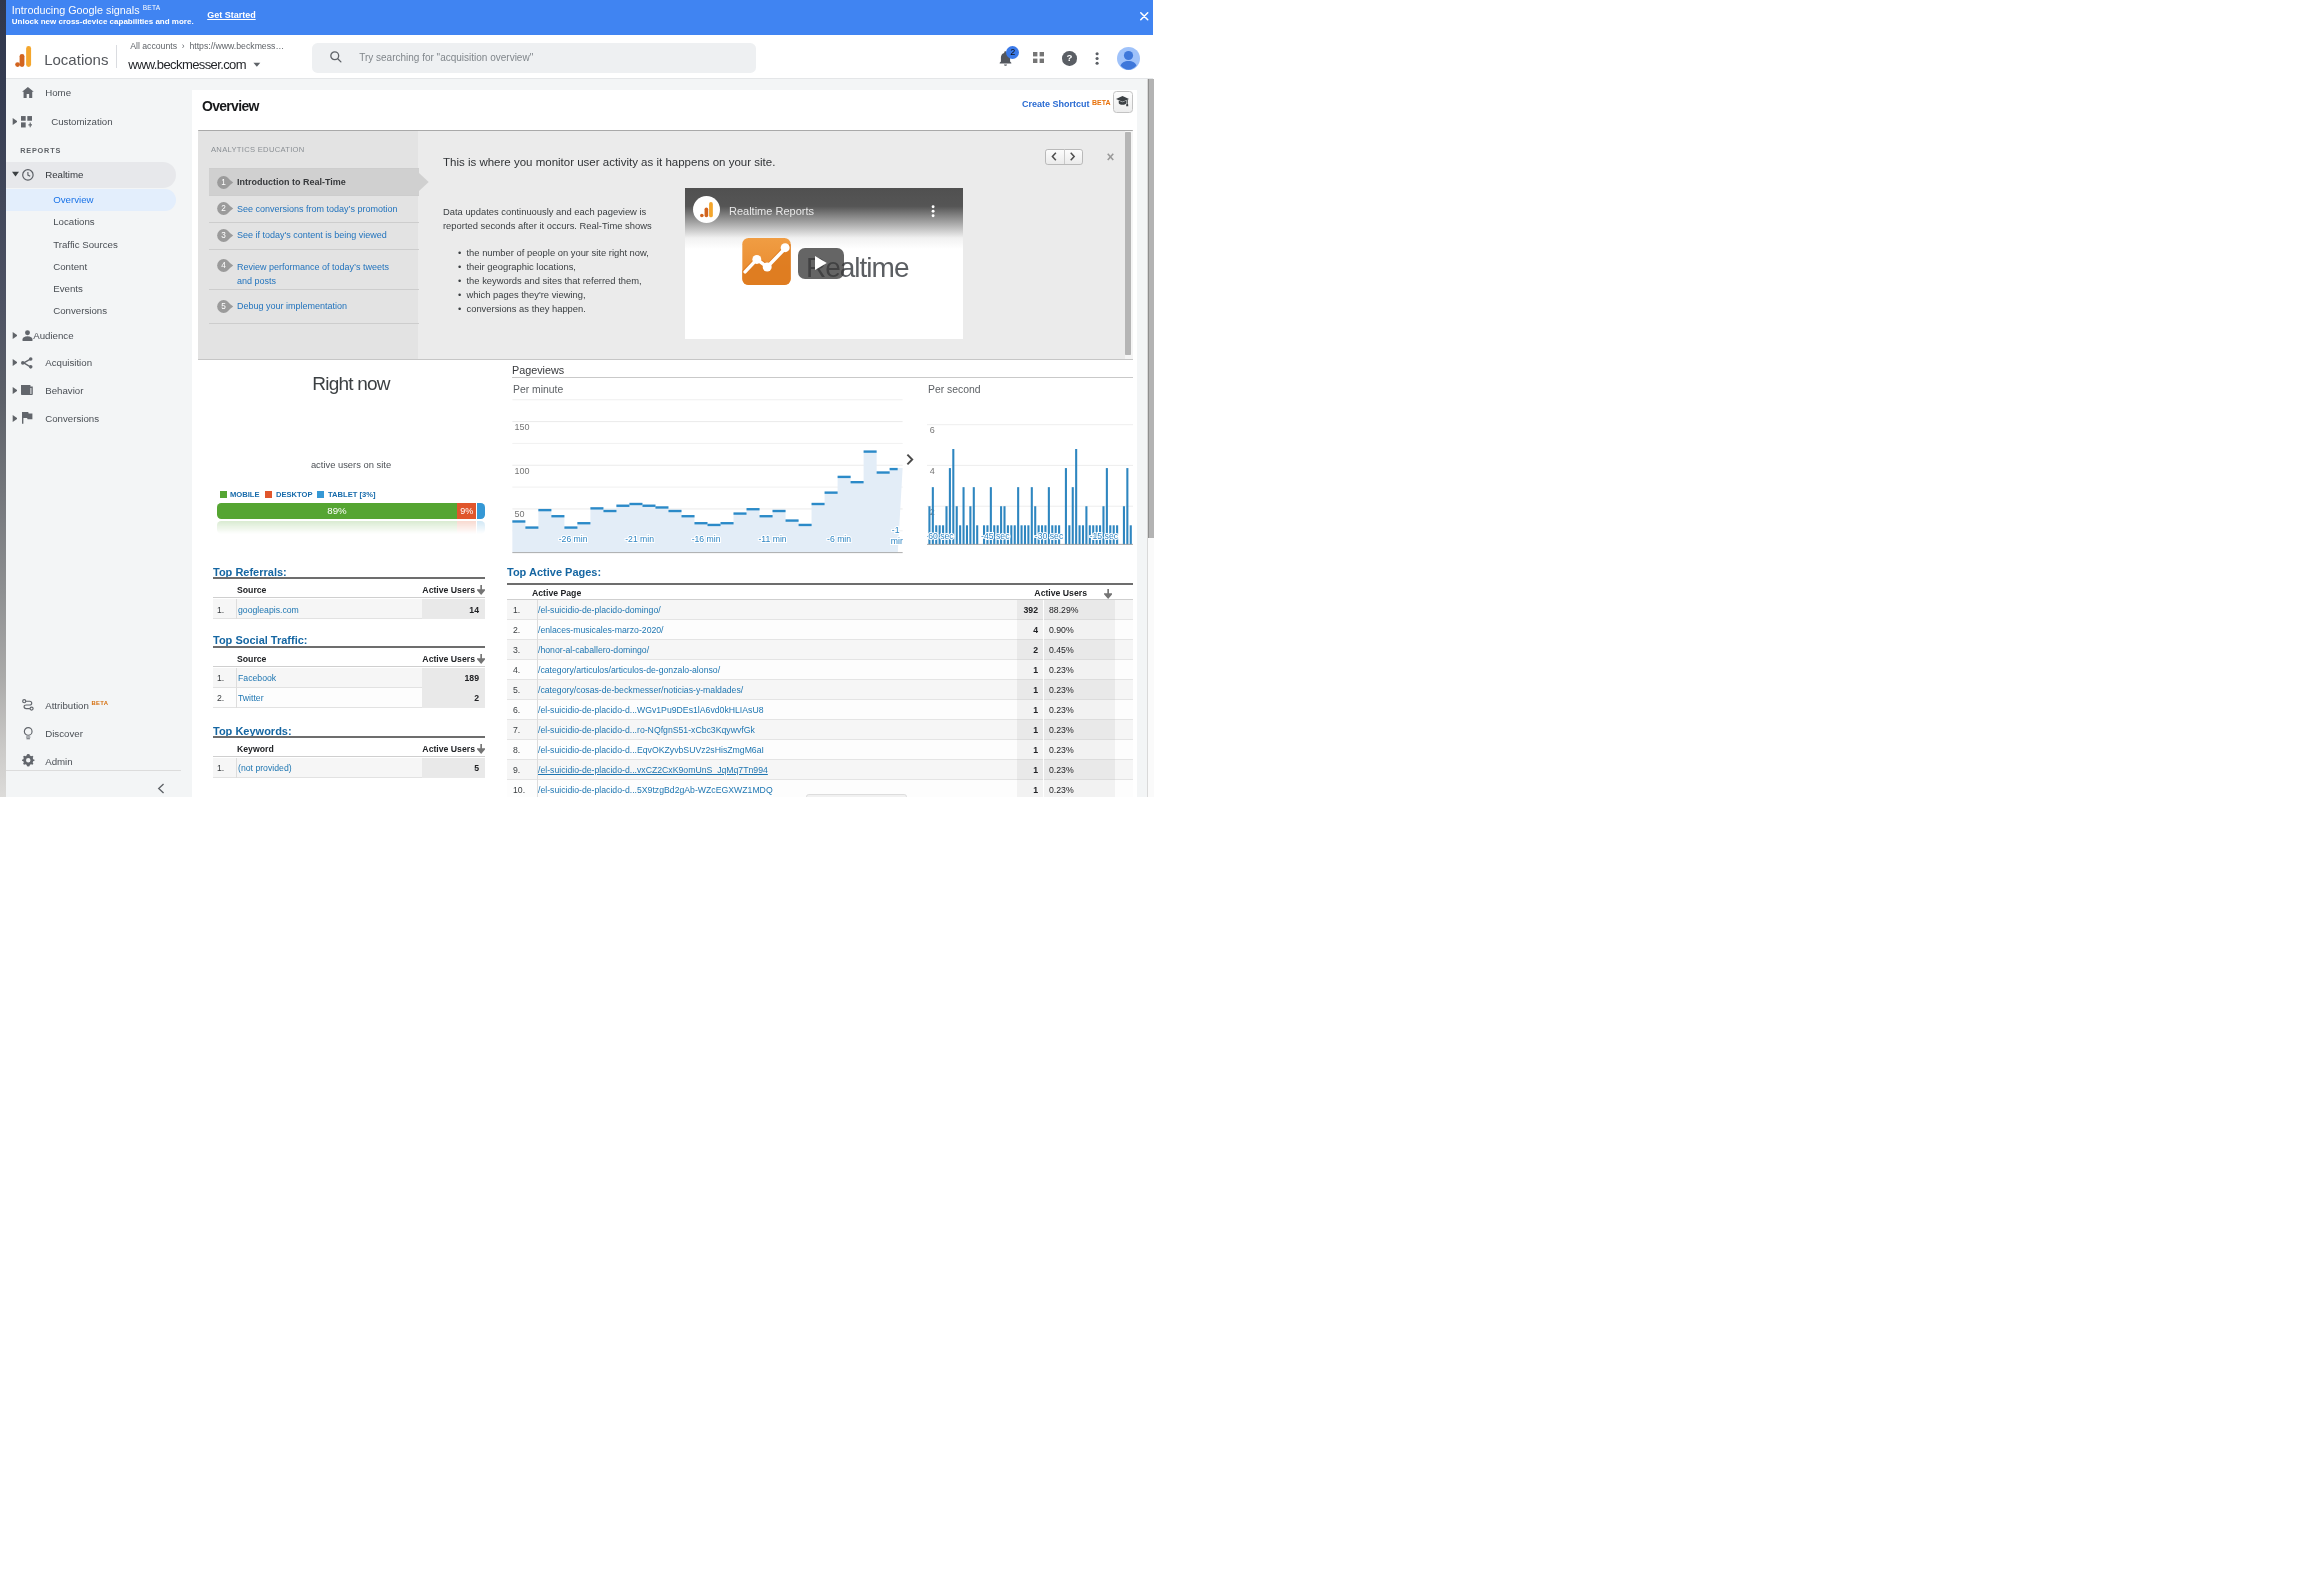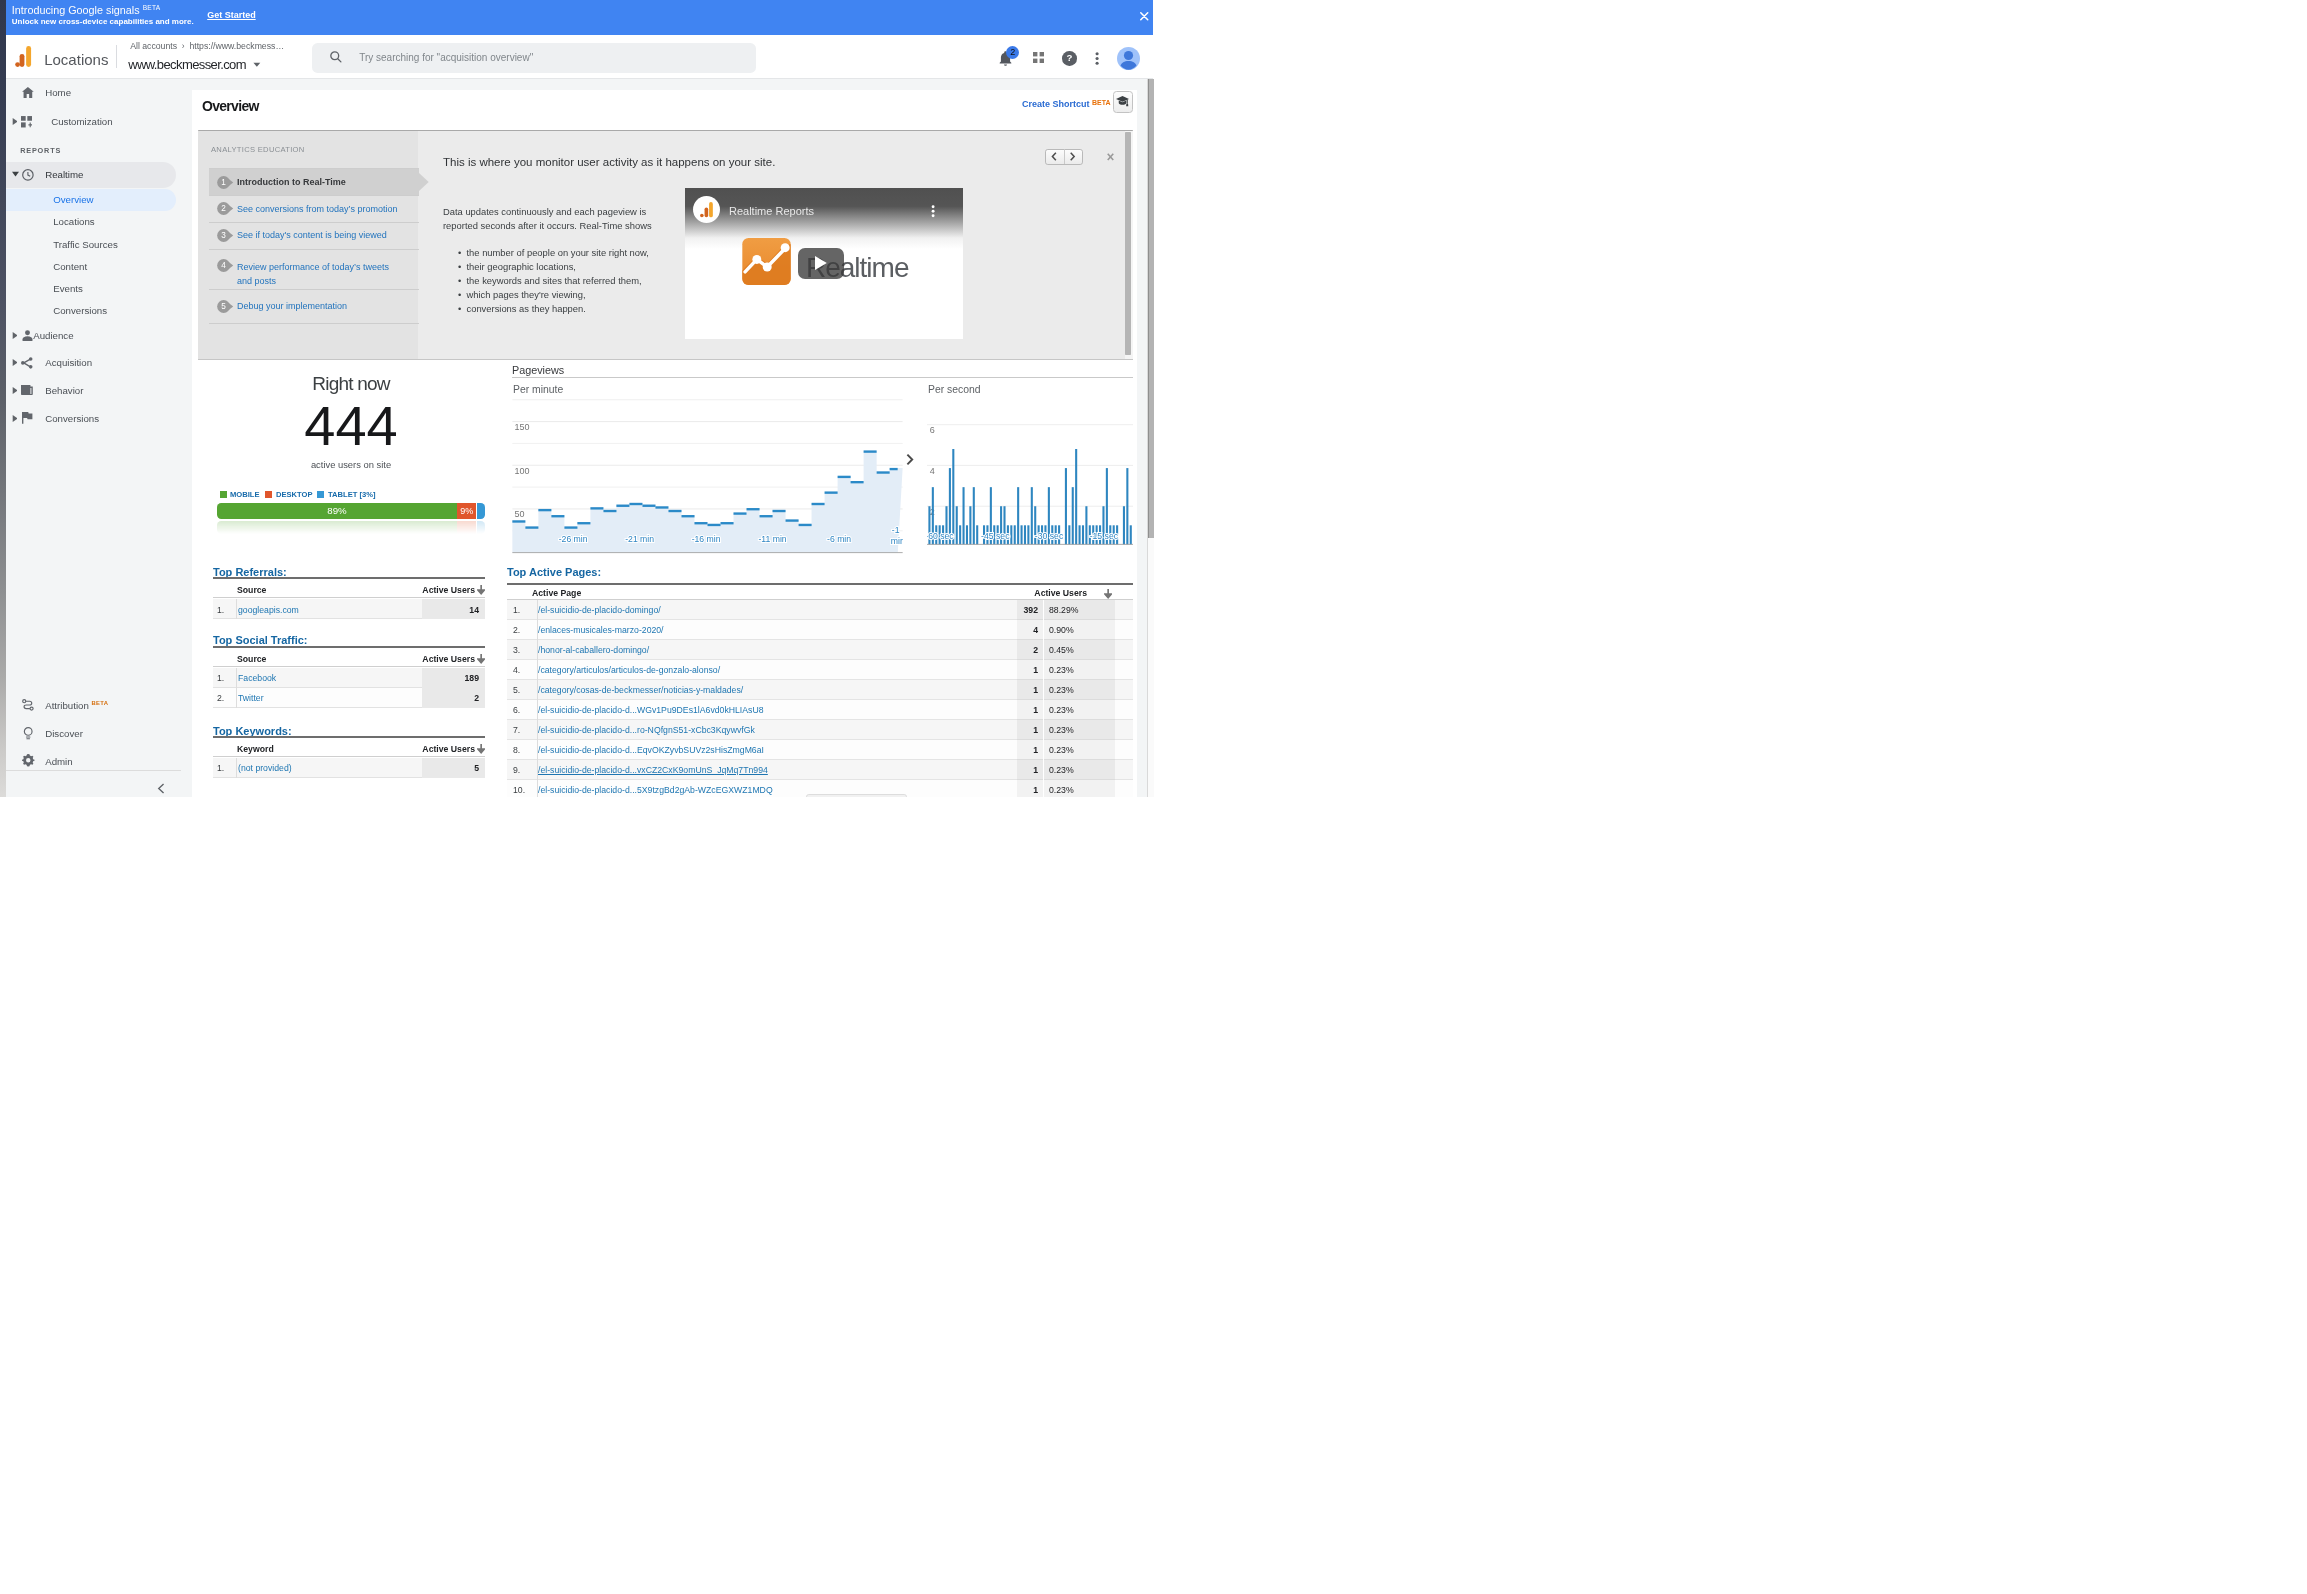--- a/index.html
+++ b/index.html
@@ -260,21 +260,20 @@
     <svg class="abs" style="left:1051px;top:152px;" width="5.6" height="9" viewBox="0 0 8 13">
       <path d="M7 1 L2 6.5 L7 12" fill="none" stroke="#4d4d4d" stroke-width="2.2"></path>
     </svg>
     <svg class="abs" style="left:1070px;top:152px;" width="5.6" height="9" viewBox="0 0 8 13">
       <path d="M1 1 L6 6.5 L1 12" fill="none" stroke="#4d4d4d" stroke-width="2.2"></path>
     </svg>
     <svg class="abs" style="left:1107px;top:153px;" width="7" height="7.6" viewBox="0 0 10 11">
       <path d="M1 1 L9 10 M9 1 L1 10" stroke="#999" stroke-width="2.3"></path>
     </svg>
     <div class="abs" style="left:212px;top:373px;width:278px;text-align:center;font-size:19px;letter-spacing:-0.8px;color:#3c4043;">Right now</div>
-    <div class="abs" style="left:212px;top:398px;width:278px;text-align:center;font-size:56px;line-height:56px;color:#17181a;">444</div>
     <div class="abs" style="left:212px;top:459px;width:278px;text-align:center;font-size:9.4px;color:#4d5156;">active users on site</div>
     <div class="abs" style="left:220px;top:491px;width:7px;height:7px;background:#55a532;"></div>
     <div class="abs" style="left:230px;top:490px;font-size:7.6px;font-weight:bold;color:#176bab;">MOBILE</div>
     <div class="abs" style="left:265px;top:491px;width:7px;height:7px;background:#e0562c;"></div>
     <div class="abs" style="left:276px;top:490px;font-size:7.6px;font-weight:bold;color:#176bab;">DESKTOP</div>
     <div class="abs" style="left:317px;top:491px;width:7px;height:7px;background:#3598d5;"></div>
     <div class="abs" style="left:328px;top:490px;font-size:7.6px;font-weight:bold;color:#176bab;">TABLET [3%]</div>
     <div class="abs" style="left:217px;top:503px;width:268px;height:16px;border-radius:4.2px;overflow:hidden;">
       <div class="abs" style="left:0;top:0;width:240px;height:16px;background:#55a532;"></div>
       <div class="abs" style="left:240px;top:0;width:19.4px;height:16px;background:#e0562c;"></div>

